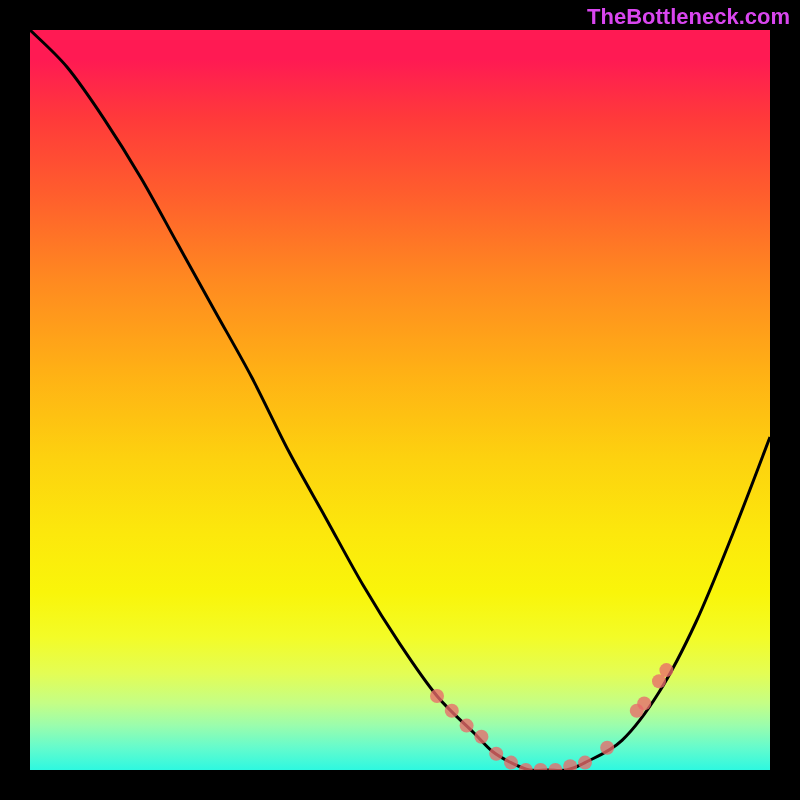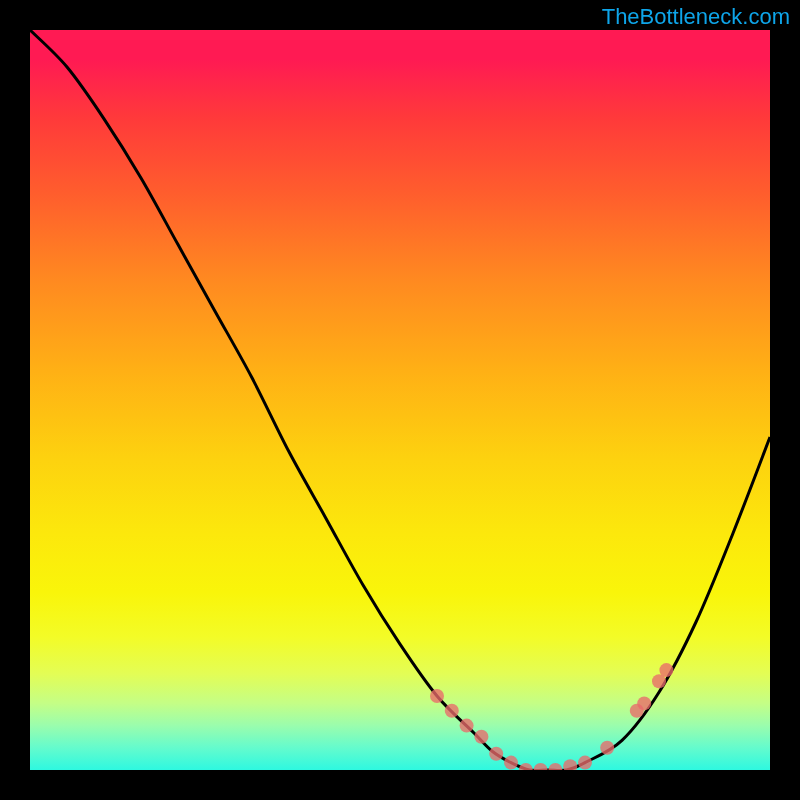--- a/index.html
+++ b/index.html
@@ -8,23 +8,23 @@
     height: 800px;
     background: #000;
     position: relative;
     font-family: Arial, sans-serif;
     overflow: hidden;
   }
   .attribution {
     position: absolute;
     top: 4px;
     right: 10px;
-    color: #0ea5e9;
+    color: #d946ef;
     font-size: 22px;
-    font-weight: 400;
+    font-weight: 700;
     z-index: 10;
   }
   .plot-container {
     position: absolute;
     top: 30px;
     left: 30px;
     width: 740px;
     height: 740px;
   }
   .gradient-bg {

